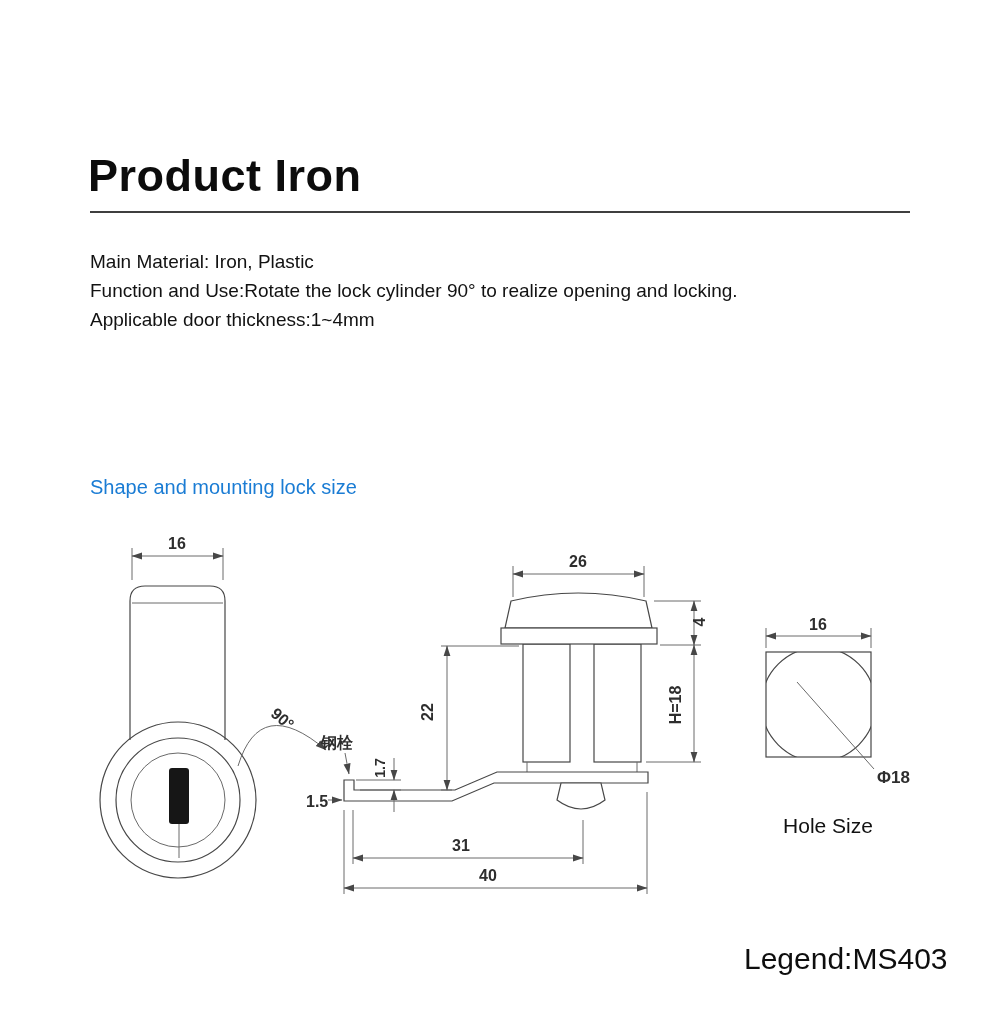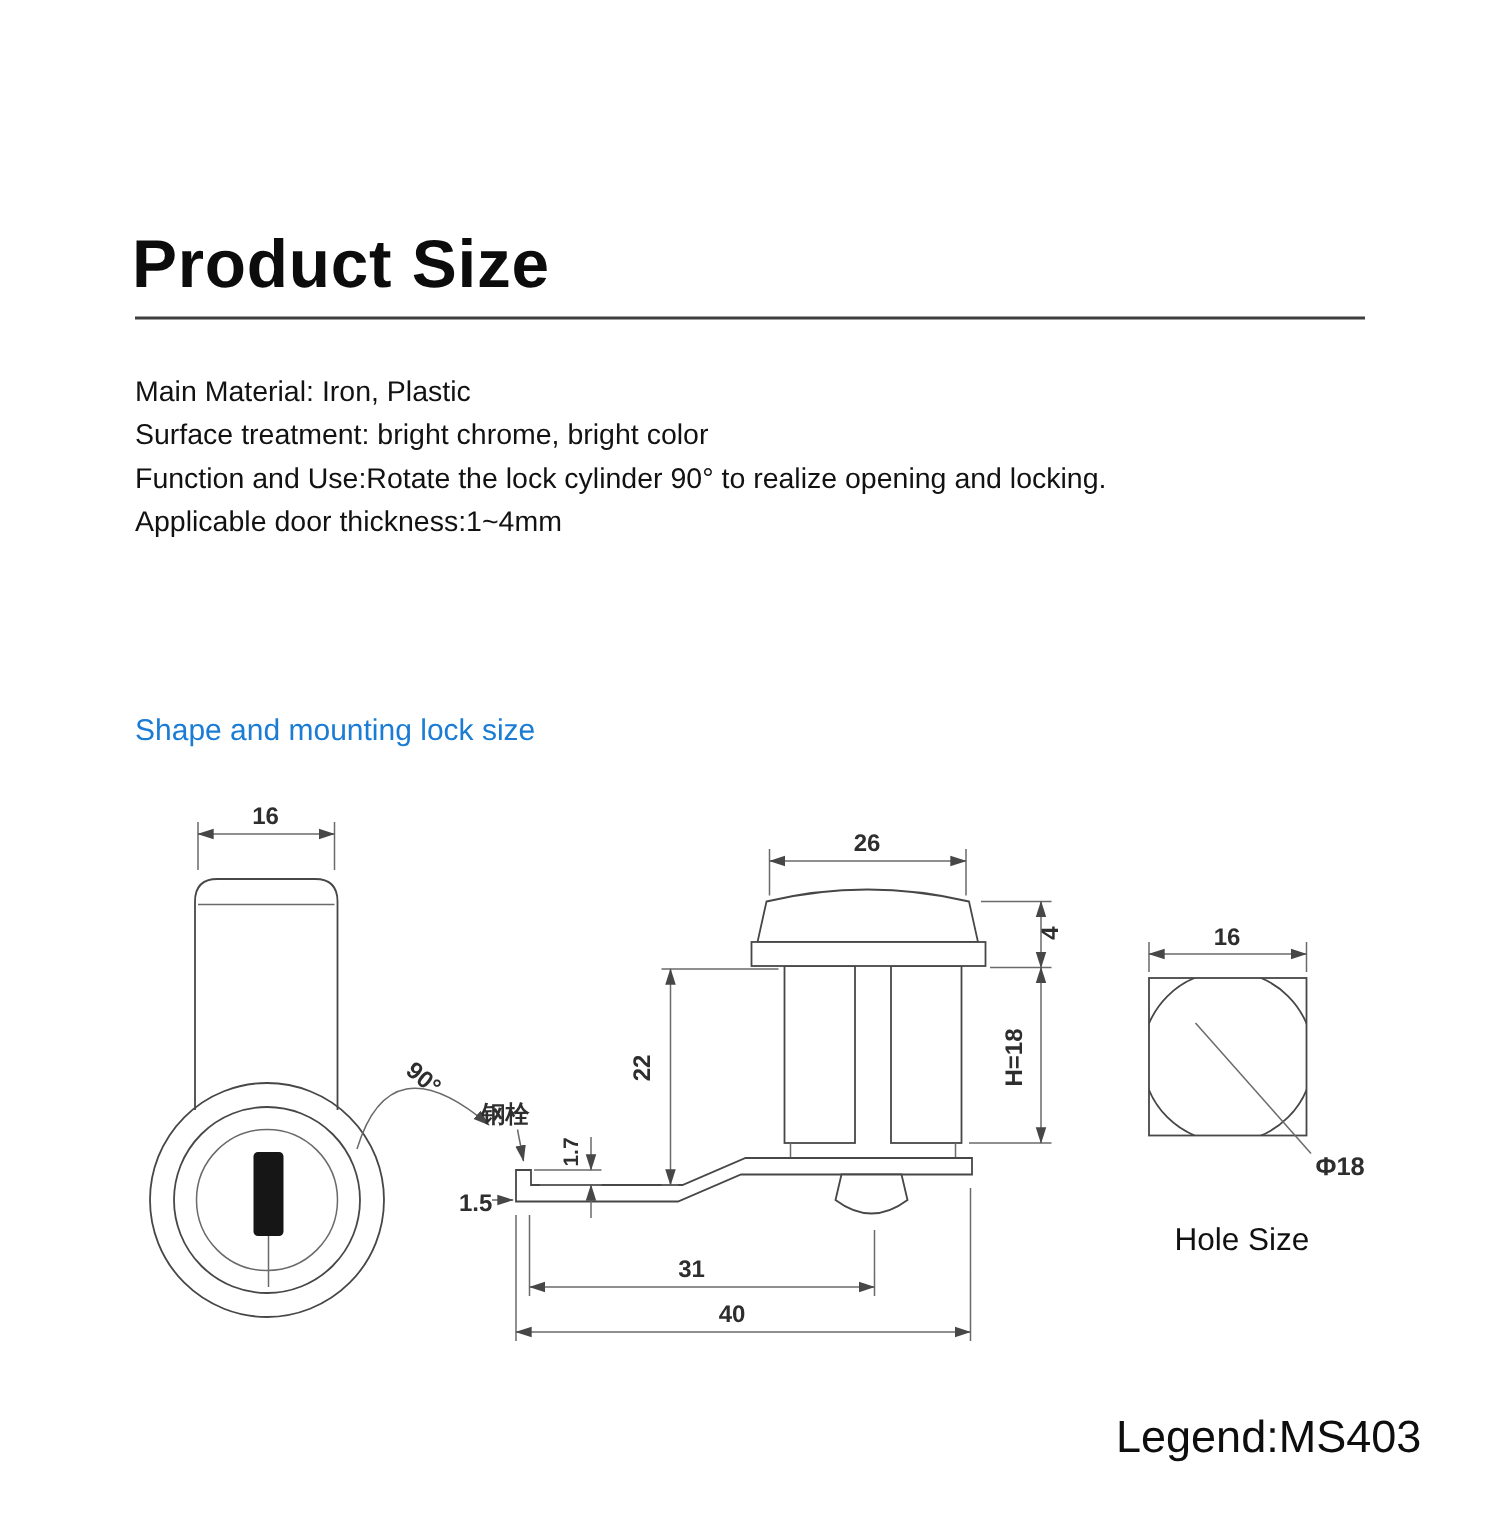--- a/index.html
+++ b/index.html
@@ -25,26 +25,25 @@
             font-family:"Liberation Sans",sans-serif; }
   .dimtxt.small { font-size:14px; }
   .caption { fill:#111; font-size:21px; font-weight:400;
              font-family:"Liberation Sans",sans-serif; }
 </style>
 </head>
 <body>
 
 <div class="sheet">
 
-  <h1 class="title">Product Size</h1>
+  <h1 class="title">Product Iron</h1>
   <div class="rule"></div>
 
   <section class="specs">
     <p>Main Material: Iron, Plastic</p>
-    <p>Surface treatment: bright chrome, bright color</p>
     <p>Function and Use:Rotate the lock cylinder 90° to realize opening and locking.</p>
     <p>Applicable door thickness:1~4mm</p>
   </section>
 
   <h2 class="section-heading">Shape and mounting lock size</h2>
 
   <svg class="drawing" viewBox="0 0 1000 1011" xmlns="http://www.w3.org/2000/svg">
     <defs>
       <marker id="arrow" viewBox="0 0 10 8" refX="9.5" refY="4" markerWidth="11" markerHeight="9" orient="auto-start-reverse" markerUnits="userSpaceOnUse">
         <path d="M0,0.8 L10,4 L0,7.2 Z" fill="#474747"></path>

